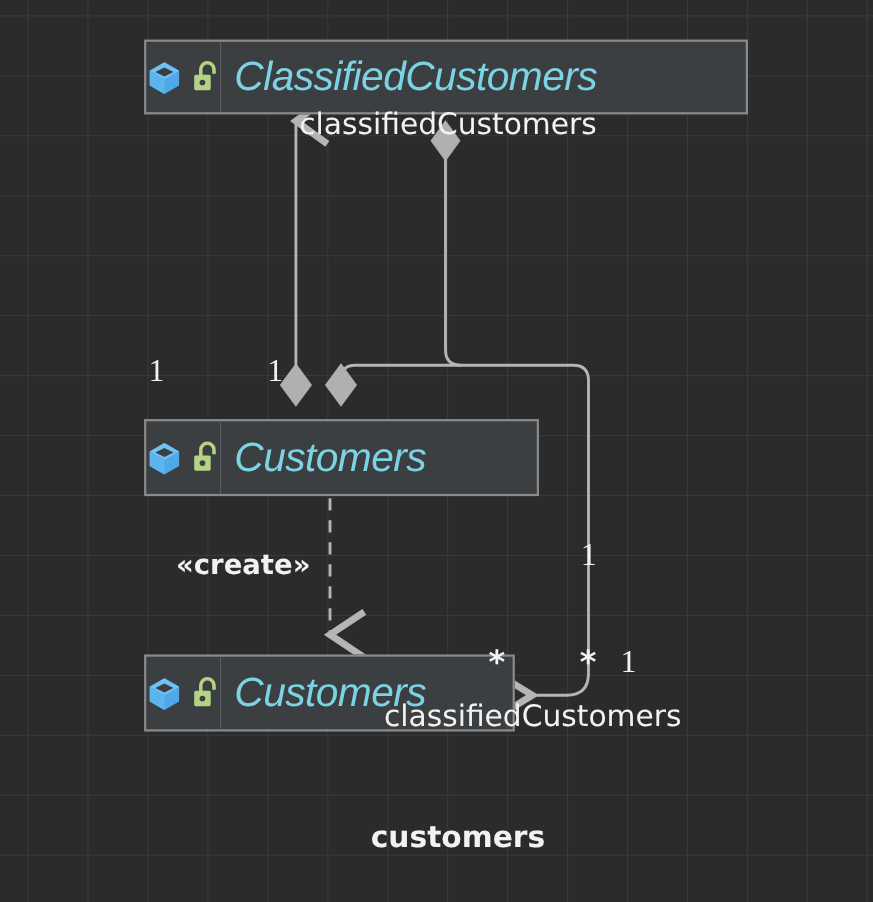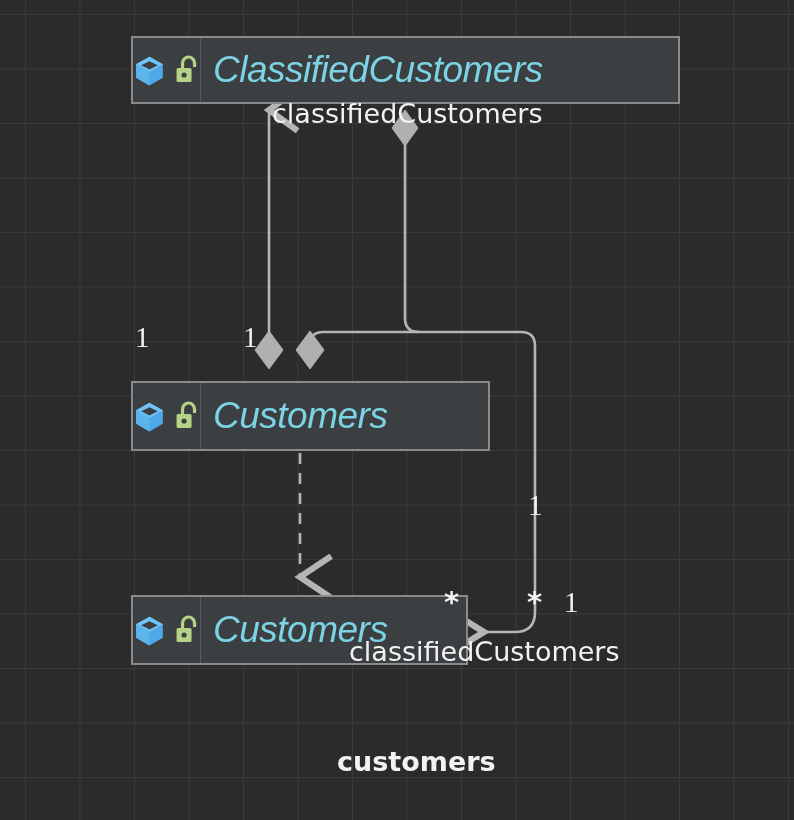--- a/index.html
+++ b/index.html
@@ -163,20 +163,21 @@
     </div>
     <div class="cls-name">Customers</div>
   </div>
 
   <div class="lbl lbl-role" style="left:272px; top:100px;">classifiedCustomers</div>
 
   <div class="lbl lbl-mult" style="left:135px; top:323px;">1</div>
 
   <div class="lbl lbl-mult" style="left:243px; top:323px;">1</div>
 
+  <div class="lbl lbl-stereo" style="left:160px; top:501px;">«create»</div>
 
   <div class="lbl lbl-mult" style="left:528px; top:491px;">1</div>
 
   <div class="lbl lbl-star" style="left:444px; top:588px;">*</div>
 
   <div class="lbl lbl-star" style="left:527px; top:588px;">*</div>
 
   <div class="lbl lbl-mult" style="left:564px; top:588px;">1</div>
 
   <div class="lbl lbl-role" style="left:349px; top:638px;">classifiedCustomers</div>

